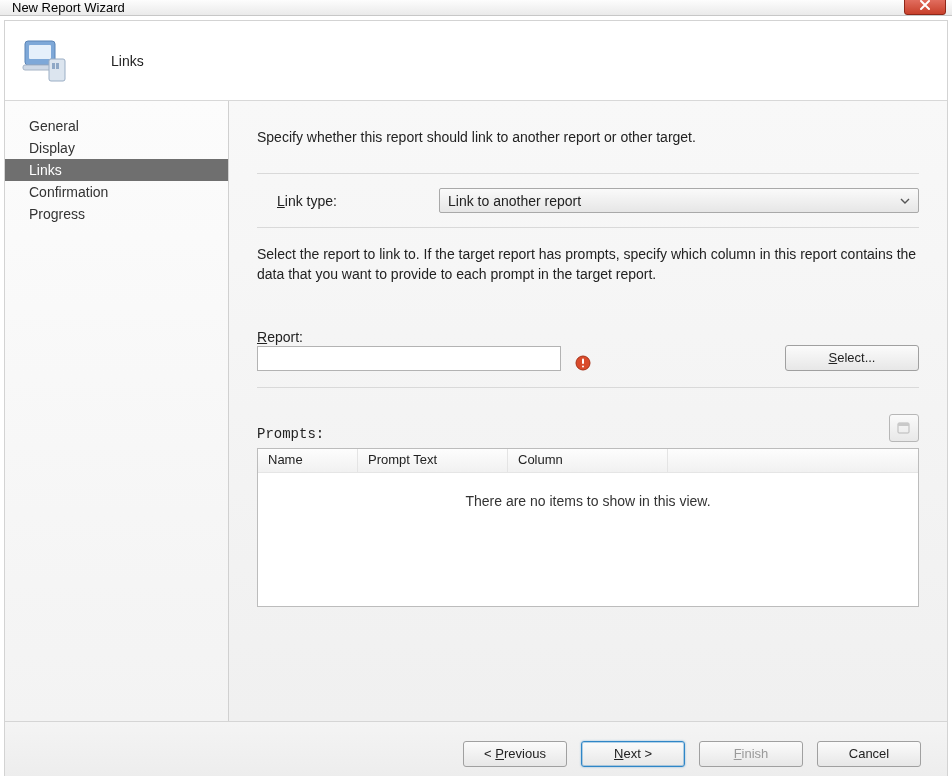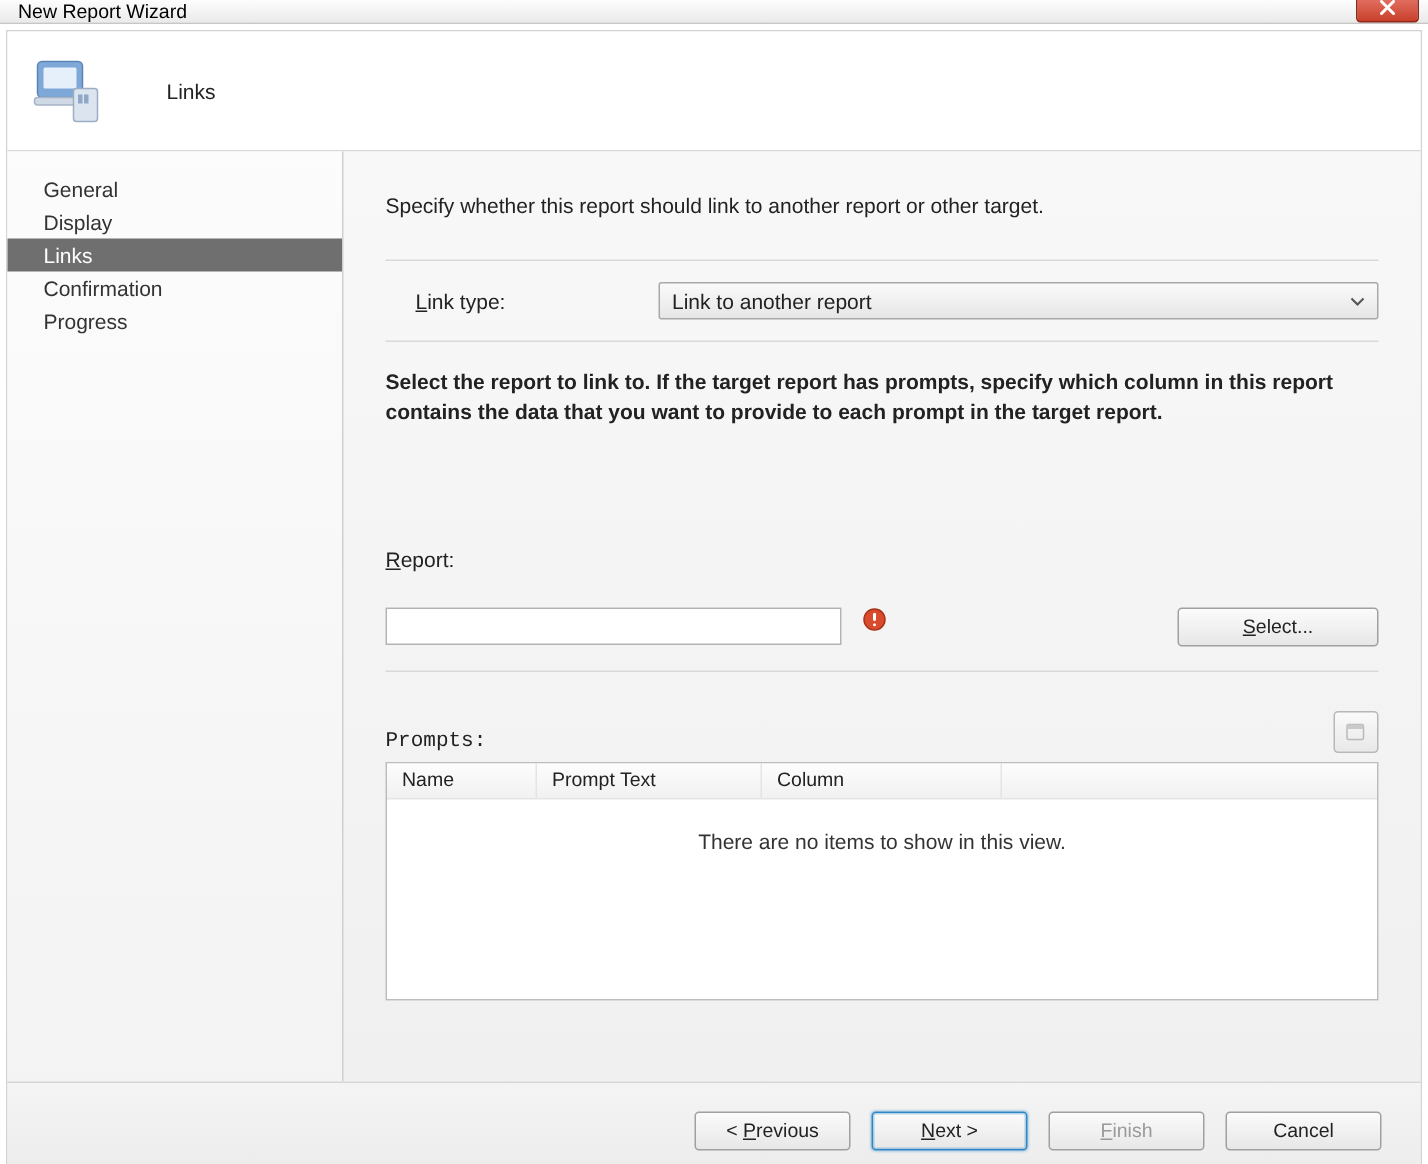--- a/index.html
+++ b/index.html
@@ -105,26 +105,26 @@
     align-items:center;
     padding:0 8px;
     font-size:14px;
     position:relative;
     cursor:pointer;
   }
   .select-control .caret {
     position:absolute; right:8px; top:9px;
   }
   .hrule2 { border:none; border-top:1px solid #d9d9d9; margin: 14px 0 16px 0; }
-  .desc-sub { font-size:14px; color:#222; line-height:1.45;font-weight:bold; }
-  .report-label { margin-top:80px; font-size:14px; }
+  .desc-sub { font-size:14px; color:#222; line-height:1.45; }
+  .report-label { margin-top:44px; font-size:14px; }
   .report-row {
     display:flex;
-    align-items:flex-start;
-    margin-top:24px;
+    align-items:flex-end;
+    margin-top:0;
     gap:14px;
   }
   .report-input {
     width: 304px;
     height:25px;
     border:1px solid #b3b3b3;
     background:#fff;
     padding:0 4px;
     font-size:13px;
   }

